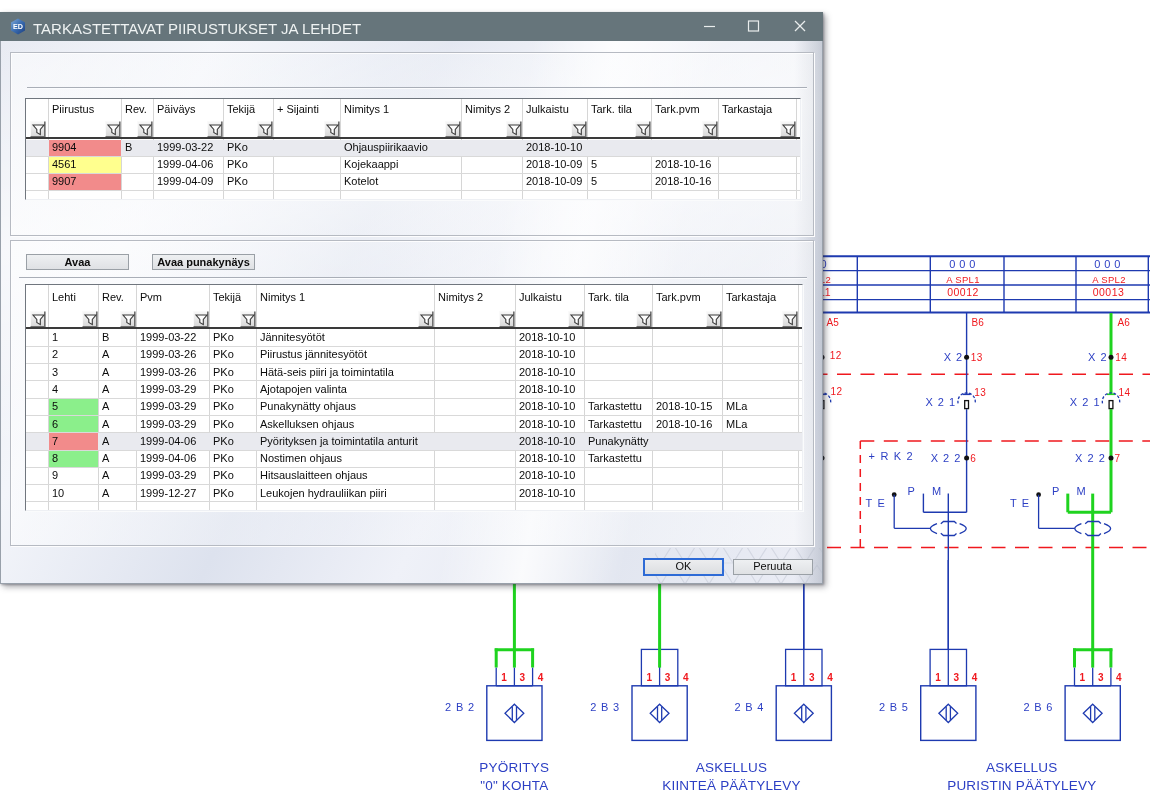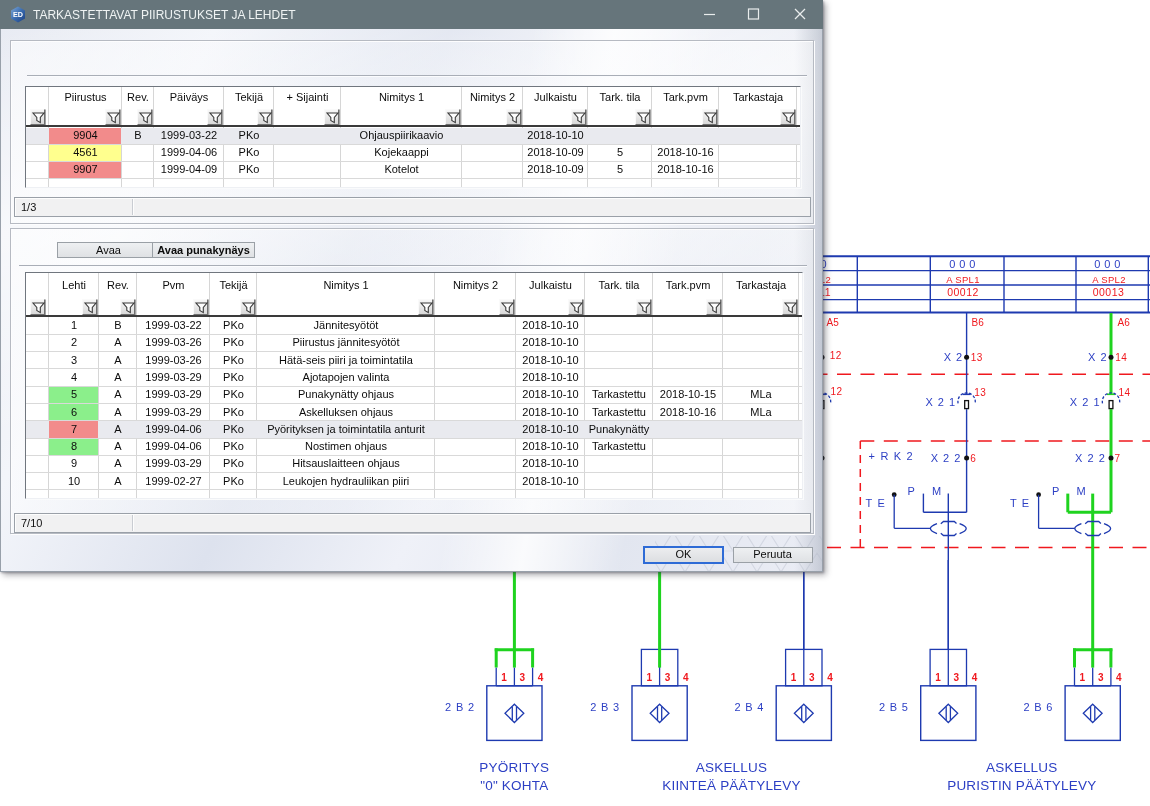--- a/index.html
+++ b/index.html
@@ -1,57 +1,57 @@
 <!DOCTYPE html>
 <html><head><meta charset="utf-8">
 <style>
 * { margin:0; padding:0; box-sizing:border-box; }
 html,body { width:1150px; height:806px; background:#ffffff; overflow:hidden;
   font-family:"Liberation Sans", sans-serif; }
 #scene { position:relative; width:1150px; height:806px; }
 #schem { position:absolute; left:0; top:0; }
-#dlg { position:absolute; left:0; top:0; width:823px; height:572px;
+#dlg { position:absolute; left:0; top:12px; width:823px; height:572px;
   box-shadow: 3px 3px 6px rgba(50,50,60,0.40), 1px 1px 2px rgba(50,50,60,0.35); }
 #tbar { position:absolute; left:0; top:0; width:823px; height:29px; background:#66757b; }
-#tbar .ttl { position:absolute; left:33px; top:8px; font-size:12px; color:#eff3f3; letter-spacing:0; }
+#tbar .ttl { position:absolute; left:33px; top:8px; font-size:15px; color:#eff3f3; letter-spacing:0; }
 #body { position:absolute; left:0; top:29px; width:823px; height:543px;
   background:
    linear-gradient(to right, rgba(0,0,0,0) 96.5%, rgba(130,140,158,0.30) 99.4%, rgba(130,140,158,0.38) 100%),
    linear-gradient(100deg, rgba(255,255,255,0) 58%, rgba(255,255,255,0.8) 67%, rgba(255,255,255,0) 78%),
    linear-gradient(170deg, rgba(255,255,255,0.0) 0%, rgba(255,255,255,0.55) 30%, rgba(255,255,255,0) 60%),
    linear-gradient(115deg, #e8ebf3 0%, #f3f5fa 20%, #dde2ee 42%, #eff1f8 60%, #e2e6f0 80%, #ebedf5 100%);
  }
 #frame { position:absolute; left:0; top:29px; width:823px; height:543px;
   border:1px solid #98a0aa; border-top:none; pointer-events:none; }
 .panel { position:absolute; left:10px; width:804px; border:1px solid #b6bac2;
   box-shadow: inset 1px 1px 0 #fdfdfe, 1px 1px 0 #fdfdfe;
   background: linear-gradient(100deg, rgba(255,255,255,0.55), rgba(244,246,250,0.3) 45%, rgba(255,255,255,0.5));
  }
 #pan1 { top:11px; height:184px; }
 #pan2 { top:199px; height:306px; }
 .etch { position:absolute; height:1px; background:#a9aeb7; box-shadow:0 1px 0 #fbfcfe; }
 .tbl { position:absolute; background:#ffffff; overflow:hidden;
    border:1px solid; border-color:#70767e #eef0f4 #eef0f4 #70767e;
-   box-shadow: 1px 1px 0 #fafbfc; text-align: center; }
+   box-shadow: 1px 1px 0 #fafbfc; }
 .vgl { position:absolute; top:0; bottom:0; width:1px; background:#d6d6d6; }
 .hcell { position:absolute; font-size:11px; color:#0c0c0c; white-space:nowrap; overflow:hidden; }
 .fb { position:absolute; width:15px; height:16px; background:linear-gradient(#f7f7f7,#d9d9d9);
    border:1px solid; border-color:#fafafa #6f6f6f #6f6f6f #fafafa; box-shadow:0.5px 0.5px 0 #444; }
 .drow { position:absolute; left:0; right:0; border-bottom:1px solid #d9d9d9; }
 .dcell { position:absolute; font-size:11px; color:#0c0c0c; white-space:nowrap; overflow:hidden; }
 .sbar { position:absolute; left:14px; width:797px; height:20px; background:#f1f1f2;
    border:1px solid #9aa0a8; box-shadow: inset 1px 1px 0 #fdfdfd; font-size:11px; color:#111; }
 .sbar .dv { position:absolute; left:117px; top:1px; bottom:1px; width:1px; background:#c9ccd2; box-shadow:1px 0 0 #fdfdfd; }
 .sbar span { position:absolute; left:6px; top:3px; }
 .btn { position:absolute; font-size:11px; color:#0c0c0c; text-align:center;
    background:linear-gradient(#eef0f2,#dfe1e4); border:1px solid #9aa0a6; }
 #okbtn { left:643px; top:516.5px; width:81px; height:18px; border:2px solid #2e6bd6; line-height:13px;
    background:linear-gradient(#ecedef,#dcdee1); }
 #cancelbtn { left:732.5px; top:518px; width:80px; height:15.5px; line-height:13px; }
-#avaa1 { left:26px; top:213px; width:103px; height:16px; line-height:14px; font-weight:normal;margin-left:31px; }
+#avaa1 { left:26px; top:213px; width:103px; height:16px; line-height:14px; font-weight:bold; }
 #avaa2 { left:152px; top:213px; width:103px; height:16px; line-height:14px; font-weight:bold; }
 #wbtns { position:absolute; top:0; right:0; height:29px; }
 </style></head>
 <body>
 <div id="scene">
 <svg id="schem" width="1150" height="806" viewBox="0 0 1150 806">
 <line x1="790" y1="256.2" x2="1150" y2="256.2" stroke="#1e3ab0" stroke-width="2"></line>
 <line x1="790" y1="270.6" x2="1150" y2="270.6" stroke="#1e3ab0" stroke-width="1.4"></line>
 <line x1="790" y1="285.0" x2="1150" y2="285.0" stroke="#1e3ab0" stroke-width="1.4"></line>
 <line x1="790" y1="299.6" x2="1150" y2="299.6" stroke="#1e3ab0" stroke-width="1.4"></line>
@@ -472,34 +472,26 @@
 <div class="drow" style="top:182.90000000000003px;height:17.3px;"></div>
 <div class="dcell" style="left:26px;top:184.40000000000003px;width:44px">9</div>
 <div class="dcell" style="left:76px;top:184.40000000000003px;width:32px">A</div>
 <div class="dcell" style="left:114px;top:184.40000000000003px;width:67px">1999-03-29</div>
 <div class="dcell" style="left:187px;top:184.40000000000003px;width:41px">PKo</div>
 <div class="dcell" style="left:234px;top:184.40000000000003px;width:172px">Hitsauslaitteen ohjaus</div>
 <div class="dcell" style="left:493px;top:184.40000000000003px;width:63px">2018-10-10</div>
 <div class="drow" style="top:200.20000000000005px;height:17.3px;"></div>
 <div class="dcell" style="left:26px;top:201.70000000000005px;width:44px">10</div>
 <div class="dcell" style="left:76px;top:201.70000000000005px;width:32px">A</div>
-<div class="dcell" style="left:114px;top:201.70000000000005px;width:67px">1999-02-27</div>
+<div class="dcell" style="left:114px;top:201.70000000000005px;width:67px">1999-12-27</div>
 <div class="dcell" style="left:187px;top:201.70000000000005px;width:41px">PKo</div>
 <div class="dcell" style="left:234px;top:201.70000000000005px;width:172px">Leukojen hydrauliikan piiri</div>
 <div class="dcell" style="left:493px;top:201.70000000000005px;width:63px">2018-10-10</div>
 <div class="drow" style="top:217.50000000000006px;height:17.3px;"></div>
 </div>
-    <div class="sbar" style="top:168px">
-          <span>1/3</span>
-          <div class="dv"></div>
-        </div>
-    <div class="sbar" style="top:484px">
-          <span>7/10</span>
-          <div class="dv"></div>
-        </div>
     <div class="btn" id="avaa1">Avaa</div>
     <div class="btn" id="avaa2">Avaa punakynäys</div>
     <div class="btn" id="okbtn">OK</div>
     <div class="btn" id="cancelbtn">Peruuta</div>
   </div>
   <div id="frame"></div>
 </div>
 </div>
 
 </body></html>

